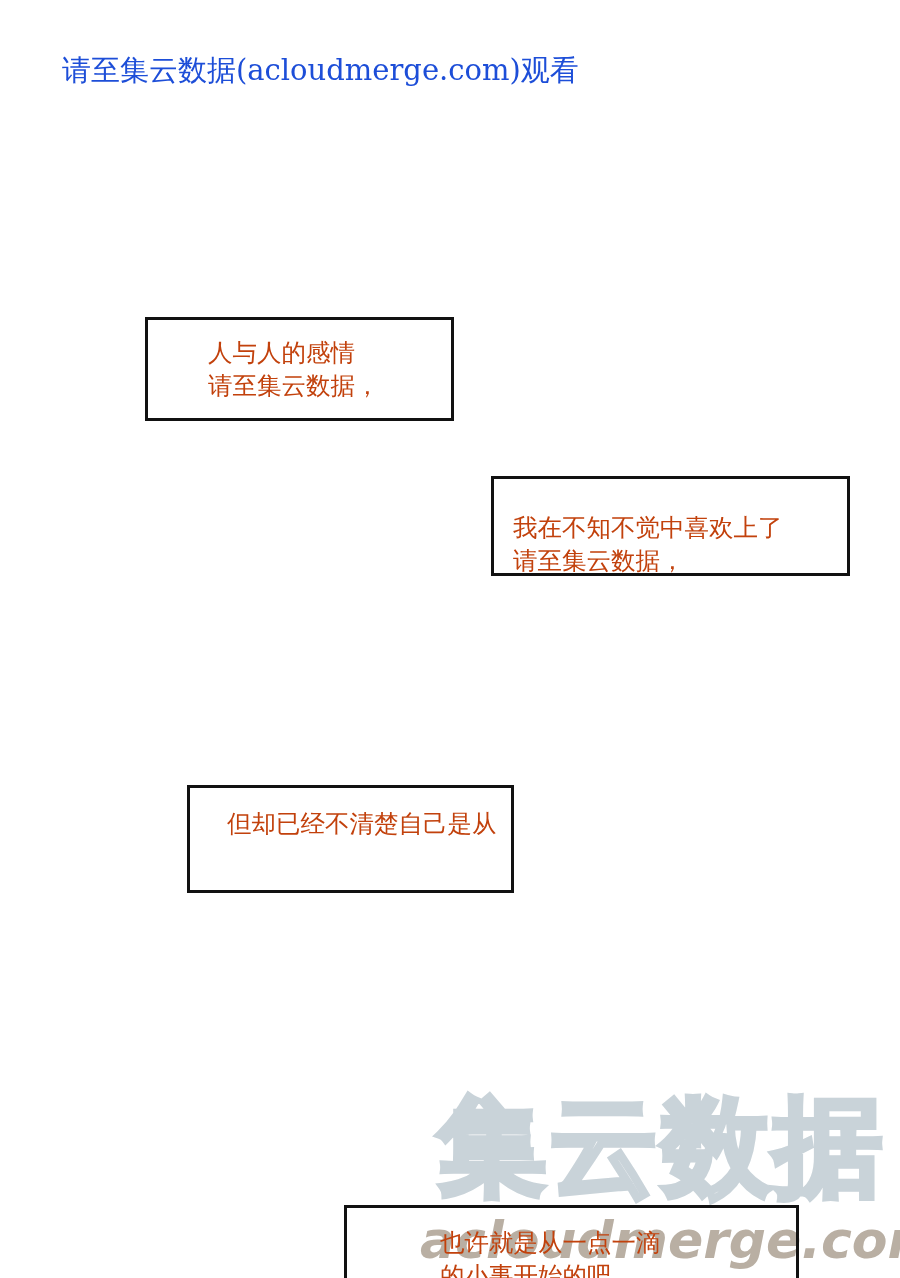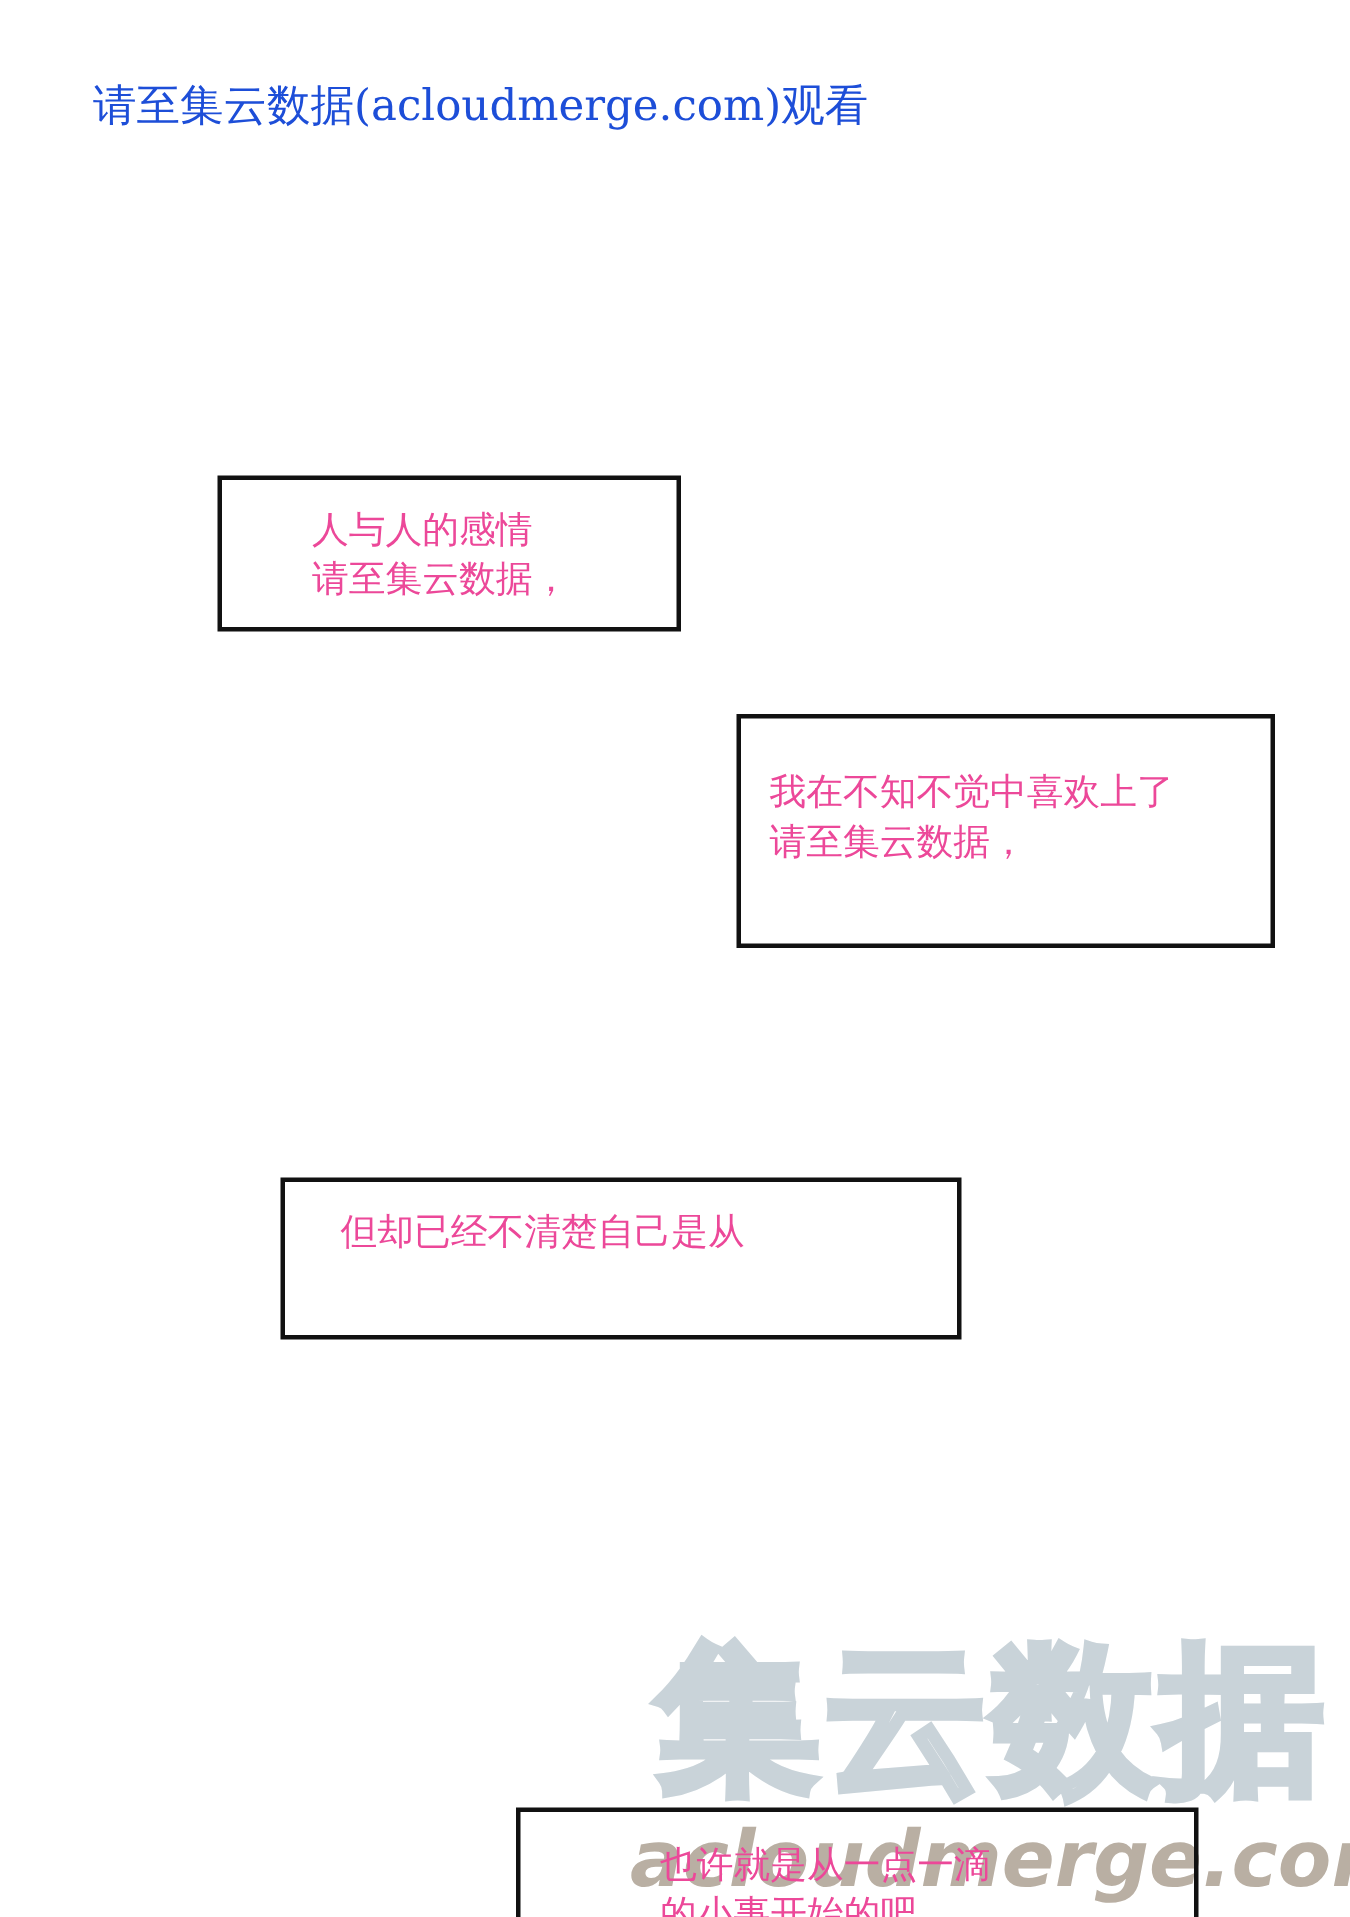--- a/index.html
+++ b/index.html
@@ -23,33 +23,33 @@
       color: #1d4ed8;
       letter-spacing: 0px;
       white-space: nowrap;
       line-height: 40px;
     }
     .caption-box {
       position: absolute;
       box-sizing: border-box;
       border: 3px solid #111111;
       background: #ffffff;
-      color: #ec4899;
+      color: #c2410c;
       font-family: "DejaVu Sans", sans-serif;
       font-size: 24.5px;
       line-height: 33px;
       white-space: nowrap;
       z-index: 2;
     }
     .caption-box .line {
       display: block;
     }
     #box1 { left: 145px; top: 317px; width: 309px; height: 104px; padding: 16px 0 0 60px; }
-    #box2 { left: 491px; top: 476px; width: 359px; height: 156px; padding: 32px 0 0 19px; }
-    #box3 { left: 187px; top: 785px; width: 454px; height: 108px; padding: 19px 0 0 37px; font-family: Liberation Mono, monospace; }
+    #box2 { left: 491px; top: 476px; width: 359px; height: 100px; padding: 32px 0 0 19px; }
+    #box3 { left: 187px; top: 785px; width: 327px; height: 108px; padding: 19px 0 0 37px; }
     #box4 { left: 344px; top: 1205px; width: 455px; height: 120px; padding: 18px 0 0 93px; background: transparent; z-index: 1; }
 
     .watermark-cn {
       position: absolute;
       left: 438px;
       top: 1092px;
       font-family: "DejaVu Sans", sans-serif;
       font-weight: bold;
       font-size: 108px;
       line-height: 110px;

